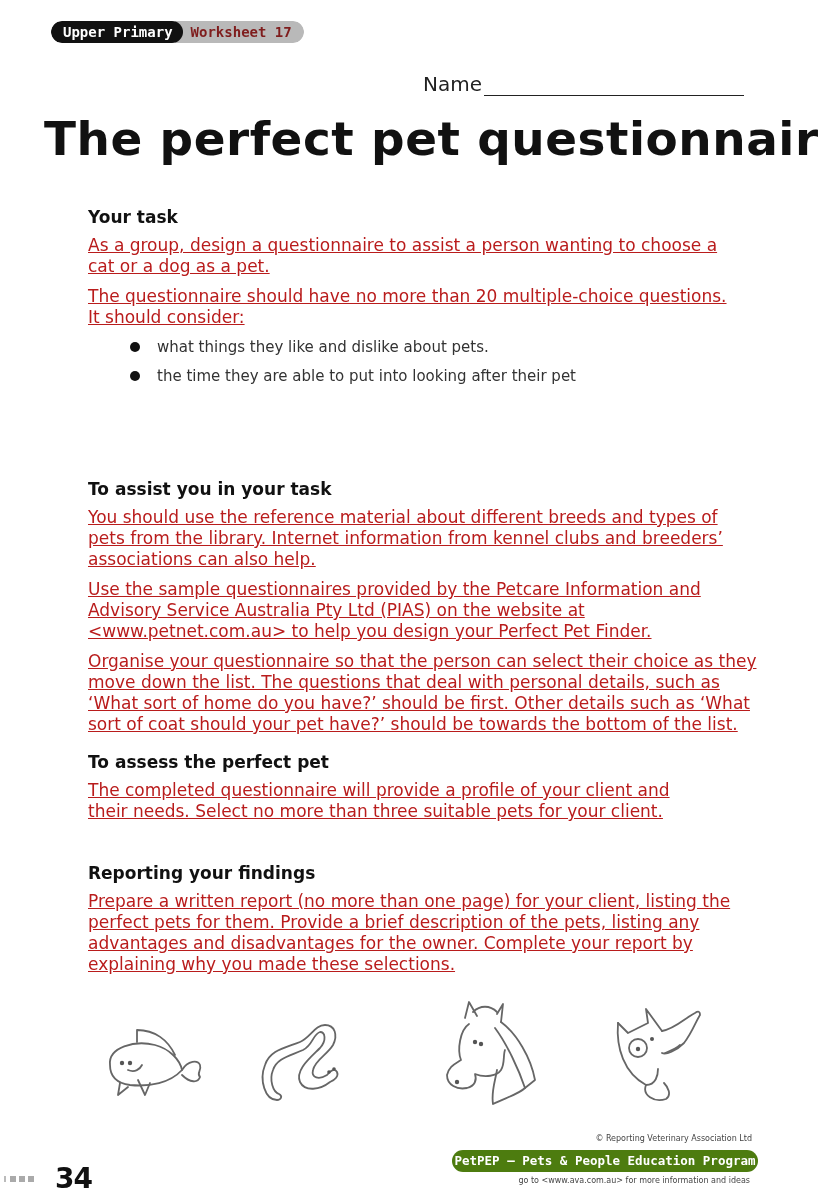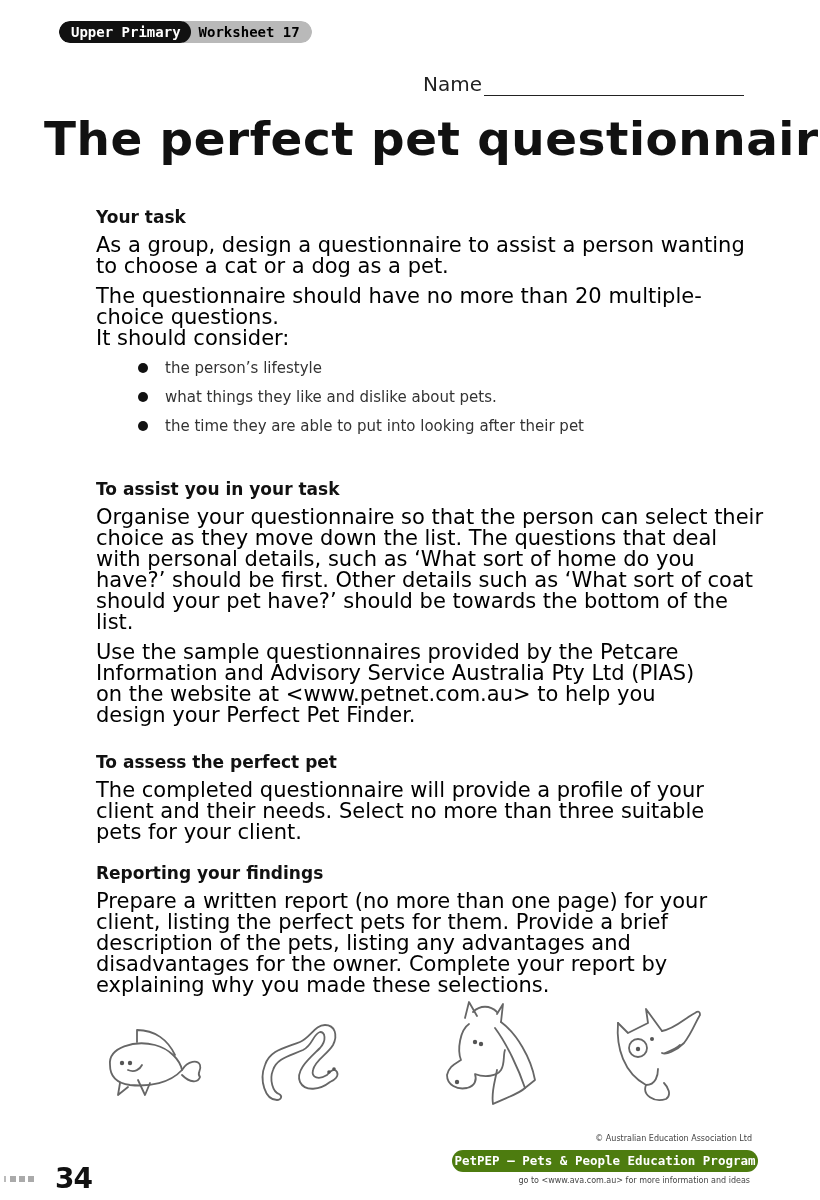--- a/index.html
+++ b/index.html
@@ -1,34 +1,34 @@
 <!DOCTYPE html>
 <html><head>
 <meta charset="utf-8">
 <style>
   html, body { margin: 0; padding: 0; background: #ffffff; }
   body { width: 820px; height: 1200px; position: relative; overflow: hidden;
          font-family: "DejaVu Sans", sans-serif; color: #222; }
 
-  .tag { position: absolute; left: 59px; top: 21px; height: 22px; display: flex;
+  .tag { position: absolute; left: 51px; top: 21px; height: 22px; display: flex;
          border-radius: 11px; overflow: hidden; font-family: "DejaVu Sans Mono", monospace;
          font-weight: bold; font-size: 14px; line-height: 22px; }
   .tag .dark { background: #111; color: #fff; padding: 0 10px 0 12px; border-radius: 11px; position: relative; z-index: 1; }
-  .tag .light { background: #b9b9b9; color: #000000; padding: 0 12px 0 16px; margin-left: -8px; border-radius: 0 11px 11px 0; }
+  .tag .light { background: #b9b9b9; color: #7f1d1d; padding: 0 12px 0 16px; margin-left: -8px; border-radius: 0 11px 11px 0; }
 
   .name-line { position: absolute; left: 423px; top: 40px; font-size: 20px; color: #222; display: flex; align-items: flex-end; margin-top: 32px; }
   .name-line .rule { display: inline-block; width: 260px; border-bottom: 1.5px solid #222; margin-left: 2px; height: 20px; }
 
   h1.title { position: absolute; left: 44px; top: 112px; margin: 0; font-family: "DejaVu Sans", sans-serif;
              font-size: 46px; font-weight: bold; letter-spacing: 0.5px; color: #111; white-space: nowrap;
              transform: scaleX(1.02); transform-origin: left; }
 
-  .section { position: absolute; left: 96px; width: 670px; }
+  .section { position: absolute; left: 88px; width: 670px; }
   .section h2 { margin: 0 0 8px 0; font-size: 17px; font-weight: bold; color: #111; }
-  .section p { margin: 0 0 9px 0; font-size: 21px; line-height: 21px; color: #000000; }
+  .section p { margin: 0 0 9px 0; font-size: 17px; line-height: 21px; color: #b91c1c; text-decoration: underline; }
   .section ul { list-style: none; margin: 8px 0 0 0; padding: 0 0 0 42px; }
   .section li { font-size: 15px; line-height: 21px; color: #333; margin-bottom: 8px; position: relative; padding-left: 27px; }
   .section li .dot { position: absolute; left: 0; top: 5px; width: 10px; height: 10px; border-radius: 50%; background: #111; }
 
   .animals { position: absolute; left: 95px; top: 995px; width: 620px; height: 110px; }
   .animals svg { position: absolute; }
   .animals svg * { fill: none; stroke: #666; stroke-width: 1.8; stroke-linecap: round; stroke-linejoin: round; }
   .animals svg .eye { fill: #555; stroke: none; }
 
   .footer-copy { position: absolute; right: 68px; top: 1134px; font-size: 8px; color: #444; }
@@ -56,30 +56,30 @@
 </div>
 
 <h1 class="title">The perfect pet questionnaire</h1>
 
 <div class="section" style="top:207px;">
   <h2>Your task</h2>
   <p style="width:660px;">As a group, design a questionnaire to assist a person wanting to choose a cat or a dog as a pet.</p>
   <p style="white-space:pre-line;">The questionnaire should have no more than 20 multiple-choice questions.
 It should consider:</p>
   <ul>
-    <li><span class="dot"></span><span>the person’s lifestyle</span></li>
     <li><span class="dot"></span><span>what things they like and dislike about pets.</span></li>
     <li><span class="dot"></span><span>the time they are able to put into looking after their pet</span></li>
   </ul>
 </div>
 
 <div class="section" style="top:479px;">
   <h2>To assist you in your task</h2>
+  <p>You should use the reference material about different breeds and types of pets from the library. Internet information from kennel clubs and breeders’ associations can also help.</p>
+  <p style="width:630px;">Use the sample questionnaires provided by the Petcare Information and Advisory Service Australia Pty Ltd (PIAS) on the website at &lt;www.petnet.com.au&gt; to help you design your Perfect Pet Finder.</p>
   <p>Organise your questionnaire so that the person can select their choice as they move down the list. The questions that deal with personal details, such as ‘What sort of home do you have?’ should be first. Other details such as ‘What sort of coat should your pet have?’ should be towards the bottom of the list.</p>
-  <p style="width:630px;">Use the sample questionnaires provided by the Petcare Information and Advisory Service Australia Pty Ltd (PIAS) on the website at &lt;www.petnet.com.au&gt; to help you design your Perfect Pet Finder.</p>
 </div>
 
 <div class="section" style="top:752px;">
   <h2>To assess the perfect pet</h2>
   <p style="width:625px;">The completed questionnaire will provide a profile of your client and their needs. Select no more than three suitable pets for your client.</p>
 </div>
 
 <div class="section" style="top:863px;">
   <h2>Reporting your findings</h2>
   <p style="width:650px;">Prepare a written report (no more than one page) for your client, listing the perfect pets for them. Provide a brief description of the pets, listing any advantages and disadvantages for the owner. Complete your report by explaining why you made these selections.</p>
@@ -117,21 +117,21 @@
     <path d="M52 28 C65 26 75 15 85 10 C88 8 90 8 90 12 C86 18 82 30 74 40 C66 48 56 52 52 50"></path>
     <path d="M8 20 C6 45 14 70 36 82 C46 82 48 72 48 66"></path>
     <path d="M36 82 C32 92 44 100 56 96 C62 92 58 84 54 80"></path>
     <circle cx="28" cy="45" r="9"></circle>
     <circle class="eye" cx="28" cy="46" r="2.2"></circle>
     <circle class="eye" cx="42" cy="36" r="2"></circle>
     <path d="M55 50 C60 48 66 46 70 42"></path>
   </svg>
 </div>
 
-<div class="footer-copy">© Australian Education Association Ltd</div>
+<div class="footer-copy">© Reporting Veterinary Association Ltd</div>
 <div class="footer-pill">PetPEP – Pets &amp; People Education Program</div>
 <div class="footer-url">go to &lt;www.ava.com.au&gt; for more information and ideas</div>
 
 <div class="page-num">
   <span class="bar"></span>
   <span class="sq"></span>
   <span class="sq"></span>
   <span class="sq"></span>
   <span class="num">34</span>
 </div>

